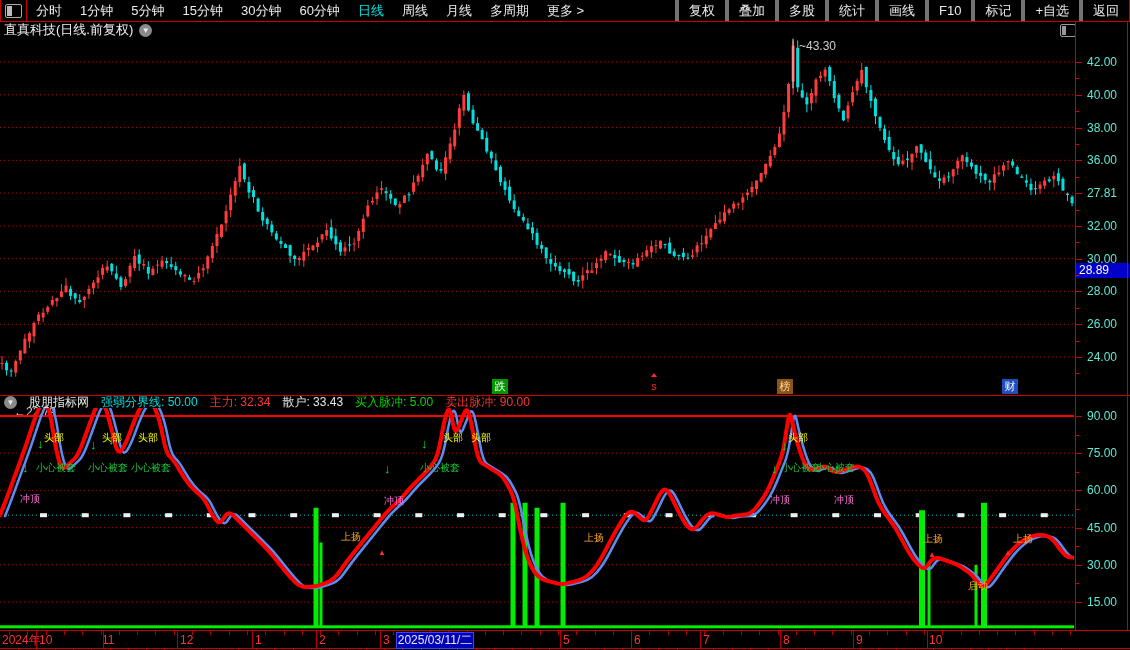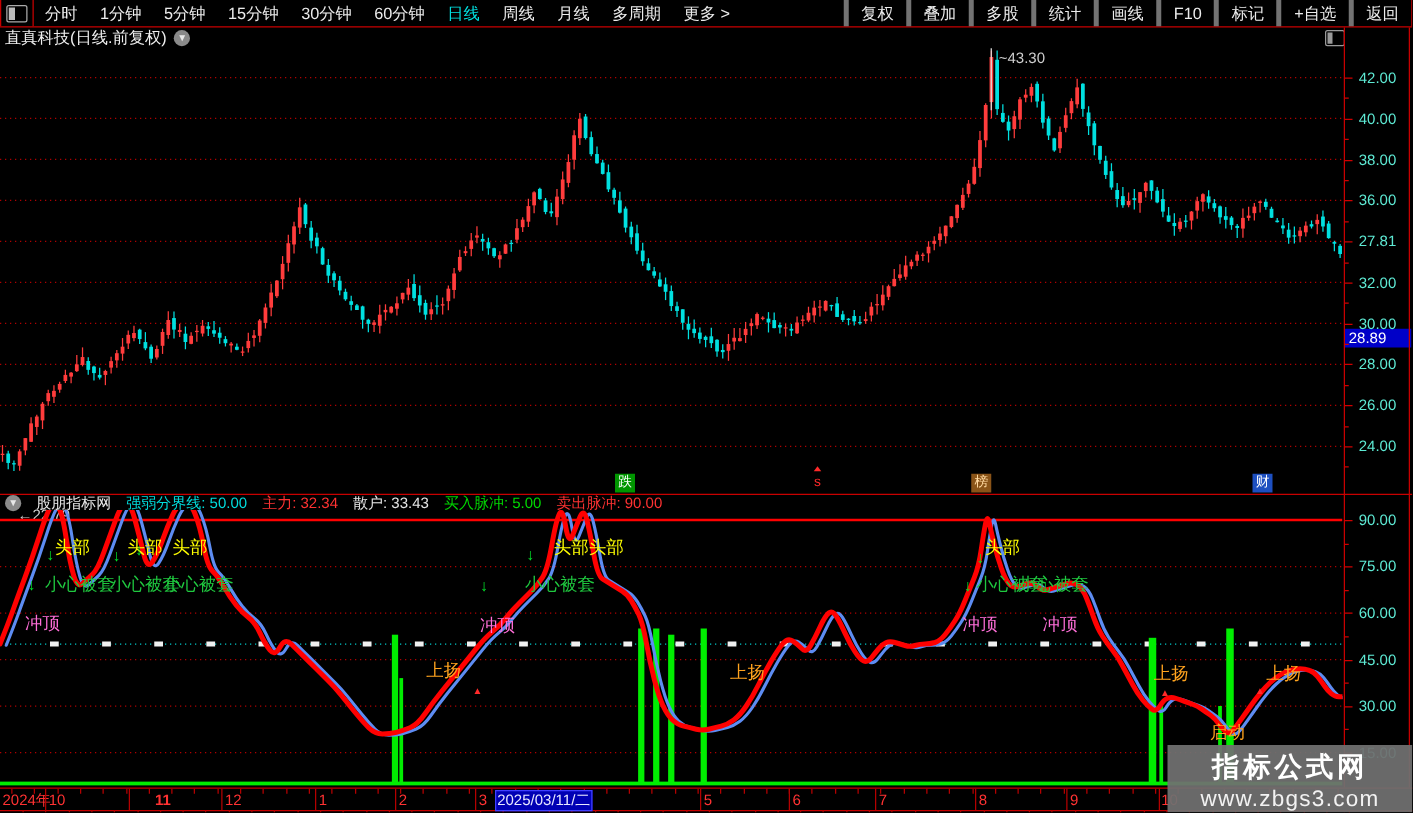--- a/index.html
+++ b/index.html
@@ -24,21 +24,21 @@
   .chart{position:absolute;top:38px;left:0;width:1074px;height:342px;}
   .indhead{position:absolute;top:396px;left:4px;height:13px;display:flex;align-items:center;gap:12px;font-size:12px;white-space:nowrap;}
   .indpanel{position:absolute;top:408px;left:0;width:1074px;height:222px;}
   .vaxis{position:absolute;background:#c80000;width:1px;top:22px;bottom:0;}
   .ylab{position:absolute;color:#5eead4;font-size:12px;line-height:13px;white-space:nowrap;}
   .tick{position:absolute;height:1px;background:#d00000;}
   .pricebox{position:absolute;left:1076px;width:50px;height:15px;background:#0000c8;color:#fff;
     font-size:12px;line-height:15px;padding-left:3px;}
   .anno{position:absolute;color:#cfcfcf;font-size:12px;white-space:nowrap;}
   
-  .ilab{position:absolute;font-size:14px;line-height:13px;white-space:nowrap;z-index:6;}
+  .ilab{position:absolute;font-size:10px;line-height:13px;white-space:nowrap;z-index:6;}
   .ilab.head{color:#ffff00;}
   .ilab.trap{color:#1fc93f;}
   .ilab.top{color:#ff6ed8;}
   .ilab.up{color:#ffa31e;}
   .garrow{position:absolute;color:#00e62a;font-size:13px;font-weight:bold;line-height:12px;z-index:6;}
   .rmark{position:absolute;color:#ff2a2a;font-size:8px;line-height:8px;z-index:6;}
   
   .badge{position:absolute;top:379px;height:15px;font-size:11px;line-height:15px;padding:0 2px;z-index:4;text-align:center;}
   .badge .uparr{position:absolute;top:-6px;left:50%;margin-left:-3px;width:0;height:0;
     border-left:3px solid transparent;border-right:3px solid transparent;border-bottom:4px solid #ff2a2a;}
@@ -656,21 +656,21 @@
   <div id="ind-axis"></div>
 
   <div class="vaxis" style="left:1075px;"></div>
   <div class="vaxis" style="left:1127px;"></div>
 
   <div class="datebar">
     <div class="cursorbox">2025/03/11/二</div>
     <div class="bline"></div>
   <div class="dlab" style="left: 2px;">2024年</div>
       <div class="dlab" style="left: 39px;">10</div>
-      <div class="dlab" style="left: 124px; font-weight: bold;">11</div>
+      <div class="dlab" style="left: 102px;">11</div>
       <div class="dlab" style="left: 180px;">12</div>
       <div class="dlab" style="left: 255px;">1</div>
       <div class="dlab" style="left: 319px;">2</div>
       <div class="dlab" style="left: 383px;">3</div>
       <div class="dlab" style="left: 563px;">5</div>
       <div class="dlab" style="left: 634px;">6</div>
       <div class="dlab" style="left: 703px;">7</div>
       <div class="dlab" style="left: 783px;">8</div>
       <div class="dlab" style="left: 856px;">9</div>
       <div class="dlab" style="left: 929px;">10</div>
@@ -799,24 +799,20 @@
       <div class="dtick" style="left: 1015px; top: 0px;"></div>
       <div class="dtick" style="left: 1024px; top: 17px; height: 3px;"></div>
       <div class="dtick" style="left: 1034px; top: 0px;"></div>
       <div class="dtick" style="left: 1043px; top: 17px; height: 3px;"></div>
       <div class="dtick" style="left: 1052px; top: 0px;"></div>
       <div class="dtick" style="left: 1061px; top: 17px; height: 3px;"></div>
       <div class="dtick" style="left: 1070px; top: 0px;"></div>
       <div class="dtick" style="left: 1079px; top: 17px; height: 3px;"></div>
     </div>
 
-  <div class="watermark">
-    <div class="wm1">指标公式网</div>
-    <div class="wm2">www.zbgs3.com</div>
-  </div>
 <div class="ylab" style="left: 1087px; top: 56px;">42.00</div>
     <div class="tick" style="left: 1076px; top: 62px; width: 6px;"></div>
     <div class="tick" style="left: 1076px; top: 78.4px; width: 3px;"></div>
     <div class="ylab" style="left: 1087px; top: 88.78px;">40.00</div>
     <div class="tick" style="left: 1076px; top: 94.78px; width: 6px;"></div>
     <div class="tick" style="left: 1076px; top: 111.18px; width: 3px;"></div>
     <div class="ylab" style="left: 1087px; top: 121.56px;">38.00</div>
     <div class="tick" style="left: 1076px; top: 127.56px; width: 6px;"></div>
     <div class="tick" style="left: 1076px; top: 143.96px; width: 3px;"></div>
     <div class="ylab" style="left: 1087px; top: 154.34px;">36.00</div>

